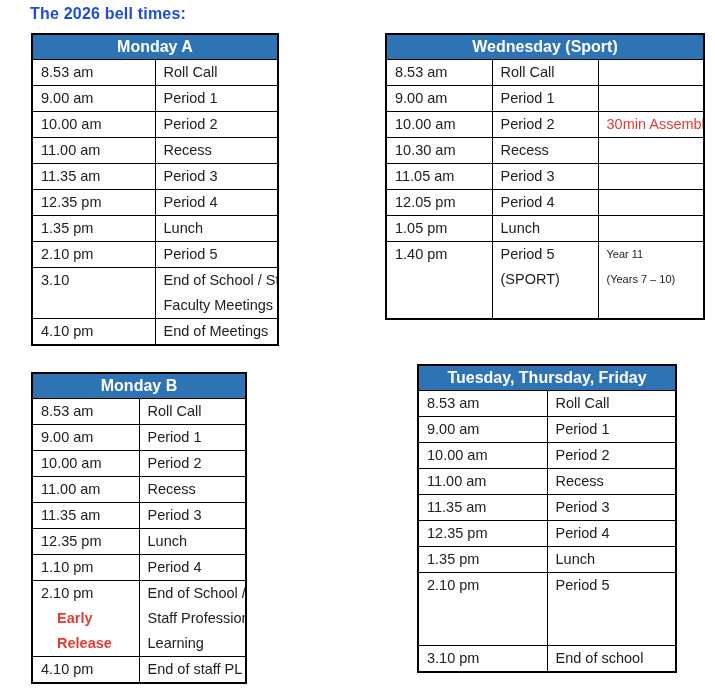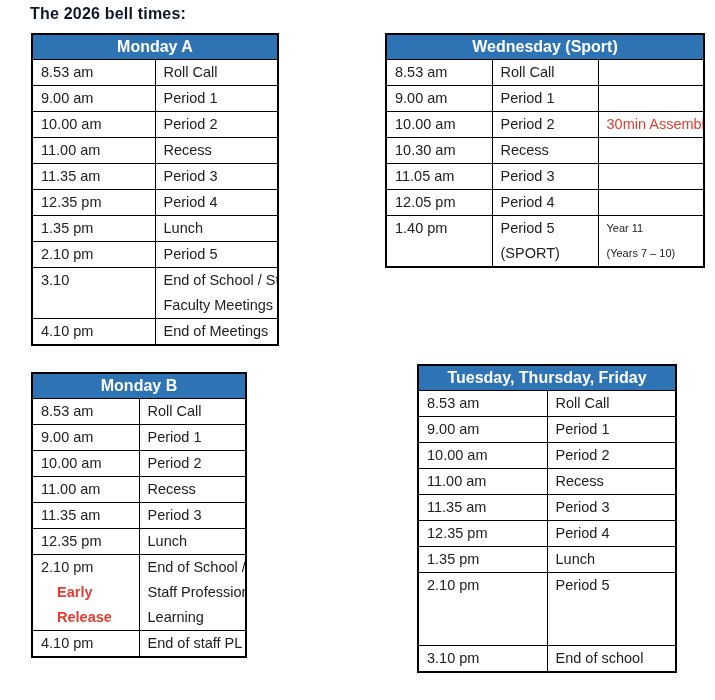--- a/index.html
+++ b/index.html
@@ -11,21 +11,21 @@
     color: #212121;
     position: relative;
     overflow: hidden;
   }
   .page-title {
     position: absolute;
     left: 30px;
     top: 5px;
     font-size: 16px;
     font-weight: 700;
-    color: #0f172a;
+    color: #1d4ed8;
     letter-spacing: 0.2px;
   }
   table.bell-table {
     position: absolute;
     border-collapse: collapse;
     table-layout: fixed;
     background: #ffffff;
     border: 2px solid #000;
     font-size: 14.5px;
   }
@@ -52,21 +52,21 @@
   .line.bold { font-weight: 700; margin-left: 16px; }
   .line.small { font-size: 11px; }
 
   
   #t0 { left: 31px;  top: 33px;  width: 248px; }
   #t0 td:first-child { width: 64px; }
 
   #t1 { left: 385px; top: 33px;  width: 320px; }
   #t1 td:nth-child(1) { width: 64px; }
   #t1 td:nth-child(2) { width: 104px; }
-  #t1 tbody tr:nth-child(8) td { height: 70px; text-align: center; }
+  #t1 tbody tr:nth-child(8) td { height: 70px; }
 
   #t2 { left: 31px;  top: 372px; width: 216px; }
   #t2 td:first-child { width: 63px; }
 
   #t3 { left: 417px; top: 364px; width: 260px; }
   #t3 td:first-child { width: 87px; }
   #t3 tbody tr:nth-child(8) td { height: 66px; }
 </style>
 </head>
 <body>
@@ -223,20 +223,29 @@
           <td>
             <div class="line">12.05 pm</div>
           </td>
           <td>
             <div class="line">Period 4</div>
           </td>
           <td></td>
         </tr>
         <tr>
           <td>
+            <div class="line">1.05 pm</div>
+          </td>
+          <td>
+            <div class="line">Lunch</div>
+          </td>
+          <td></td>
+        </tr>
+        <tr>
+          <td>
             <div class="line">1.40 pm</div>
           </td>
           <td>
             <div class="line">Period 5</div>
             <div class="line">(SPORT)</div>
           </td>
           <td>
             <div class="line small">Year 11</div>
             <div class="line small">(Years 7 – 10)</div>
           </td>
@@ -290,20 +299,28 @@
           <td>
             <div class="line">Period 3</div>
           </td>
         </tr>
         <tr>
           <td>
             <div class="line">12.35 pm</div>
           </td>
           <td>
             <div class="line">Lunch</div>
+          </td>
+        </tr>
+        <tr>
+          <td>
+            <div class="line">1.10 pm</div>
+          </td>
+          <td>
+            <div class="line">Period 4</div>
           </td>
         </tr>
         <tr>
           <td>
             <div class="line">2.10 pm</div>
             <div class="line red bold">Early</div>
             <div class="line red bold">Release</div>
           </td>
           <td>
             <div class="line">End of School / Start of</div>

